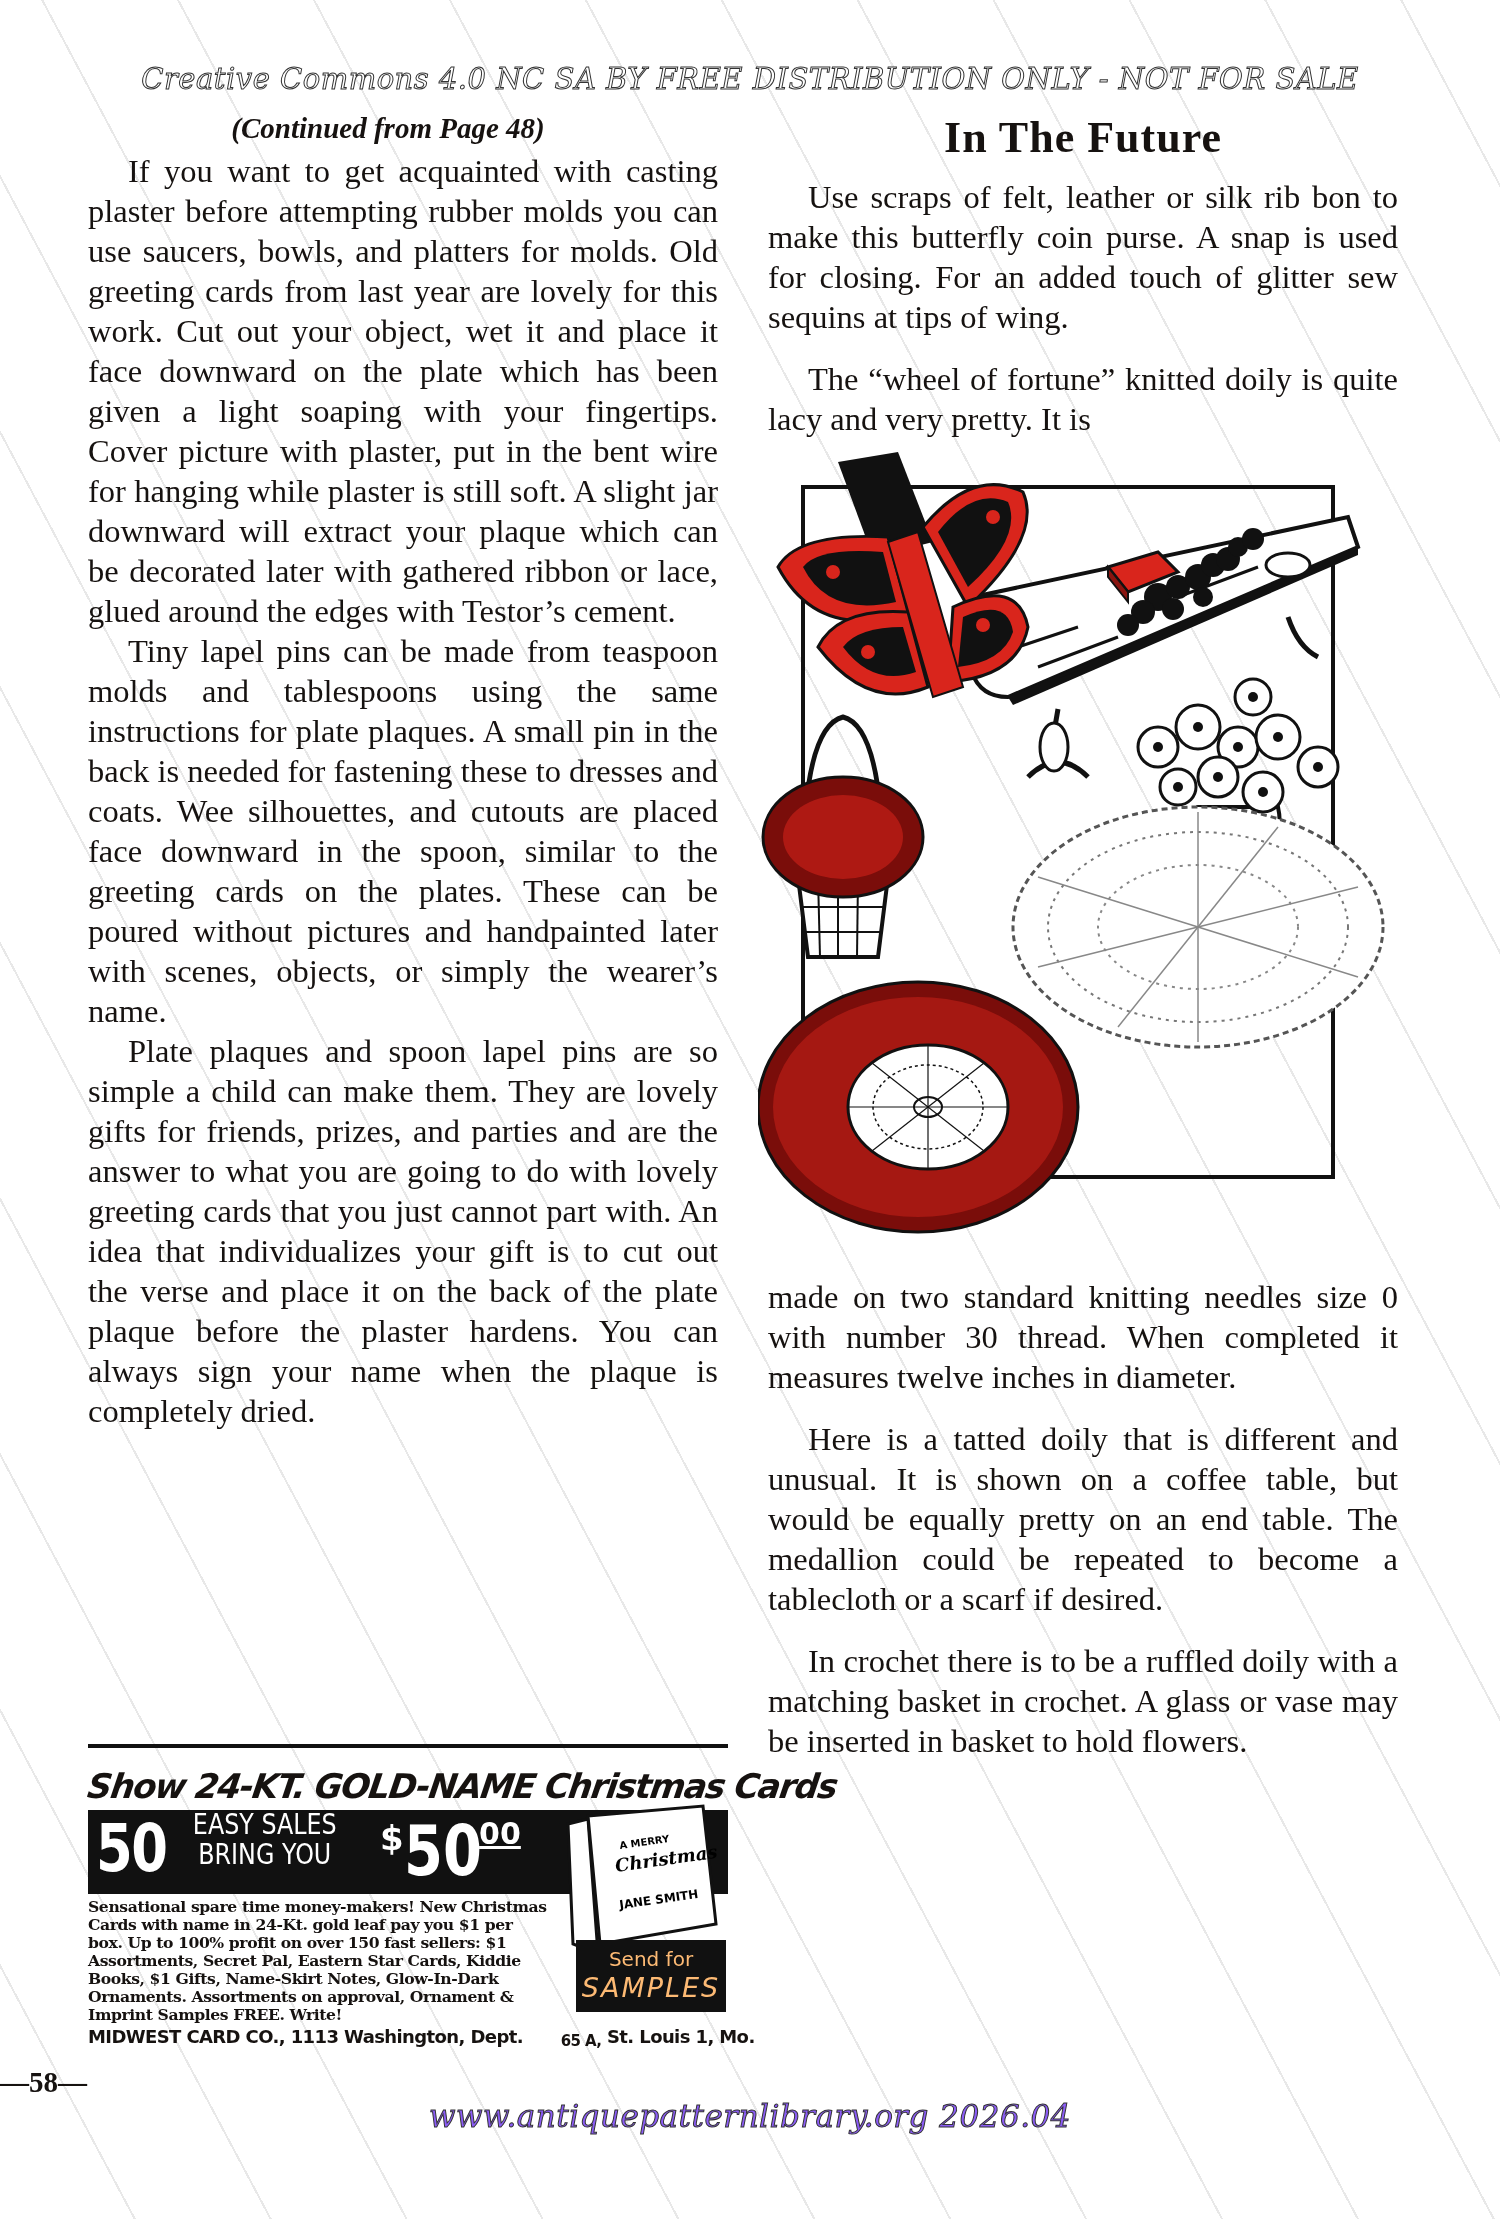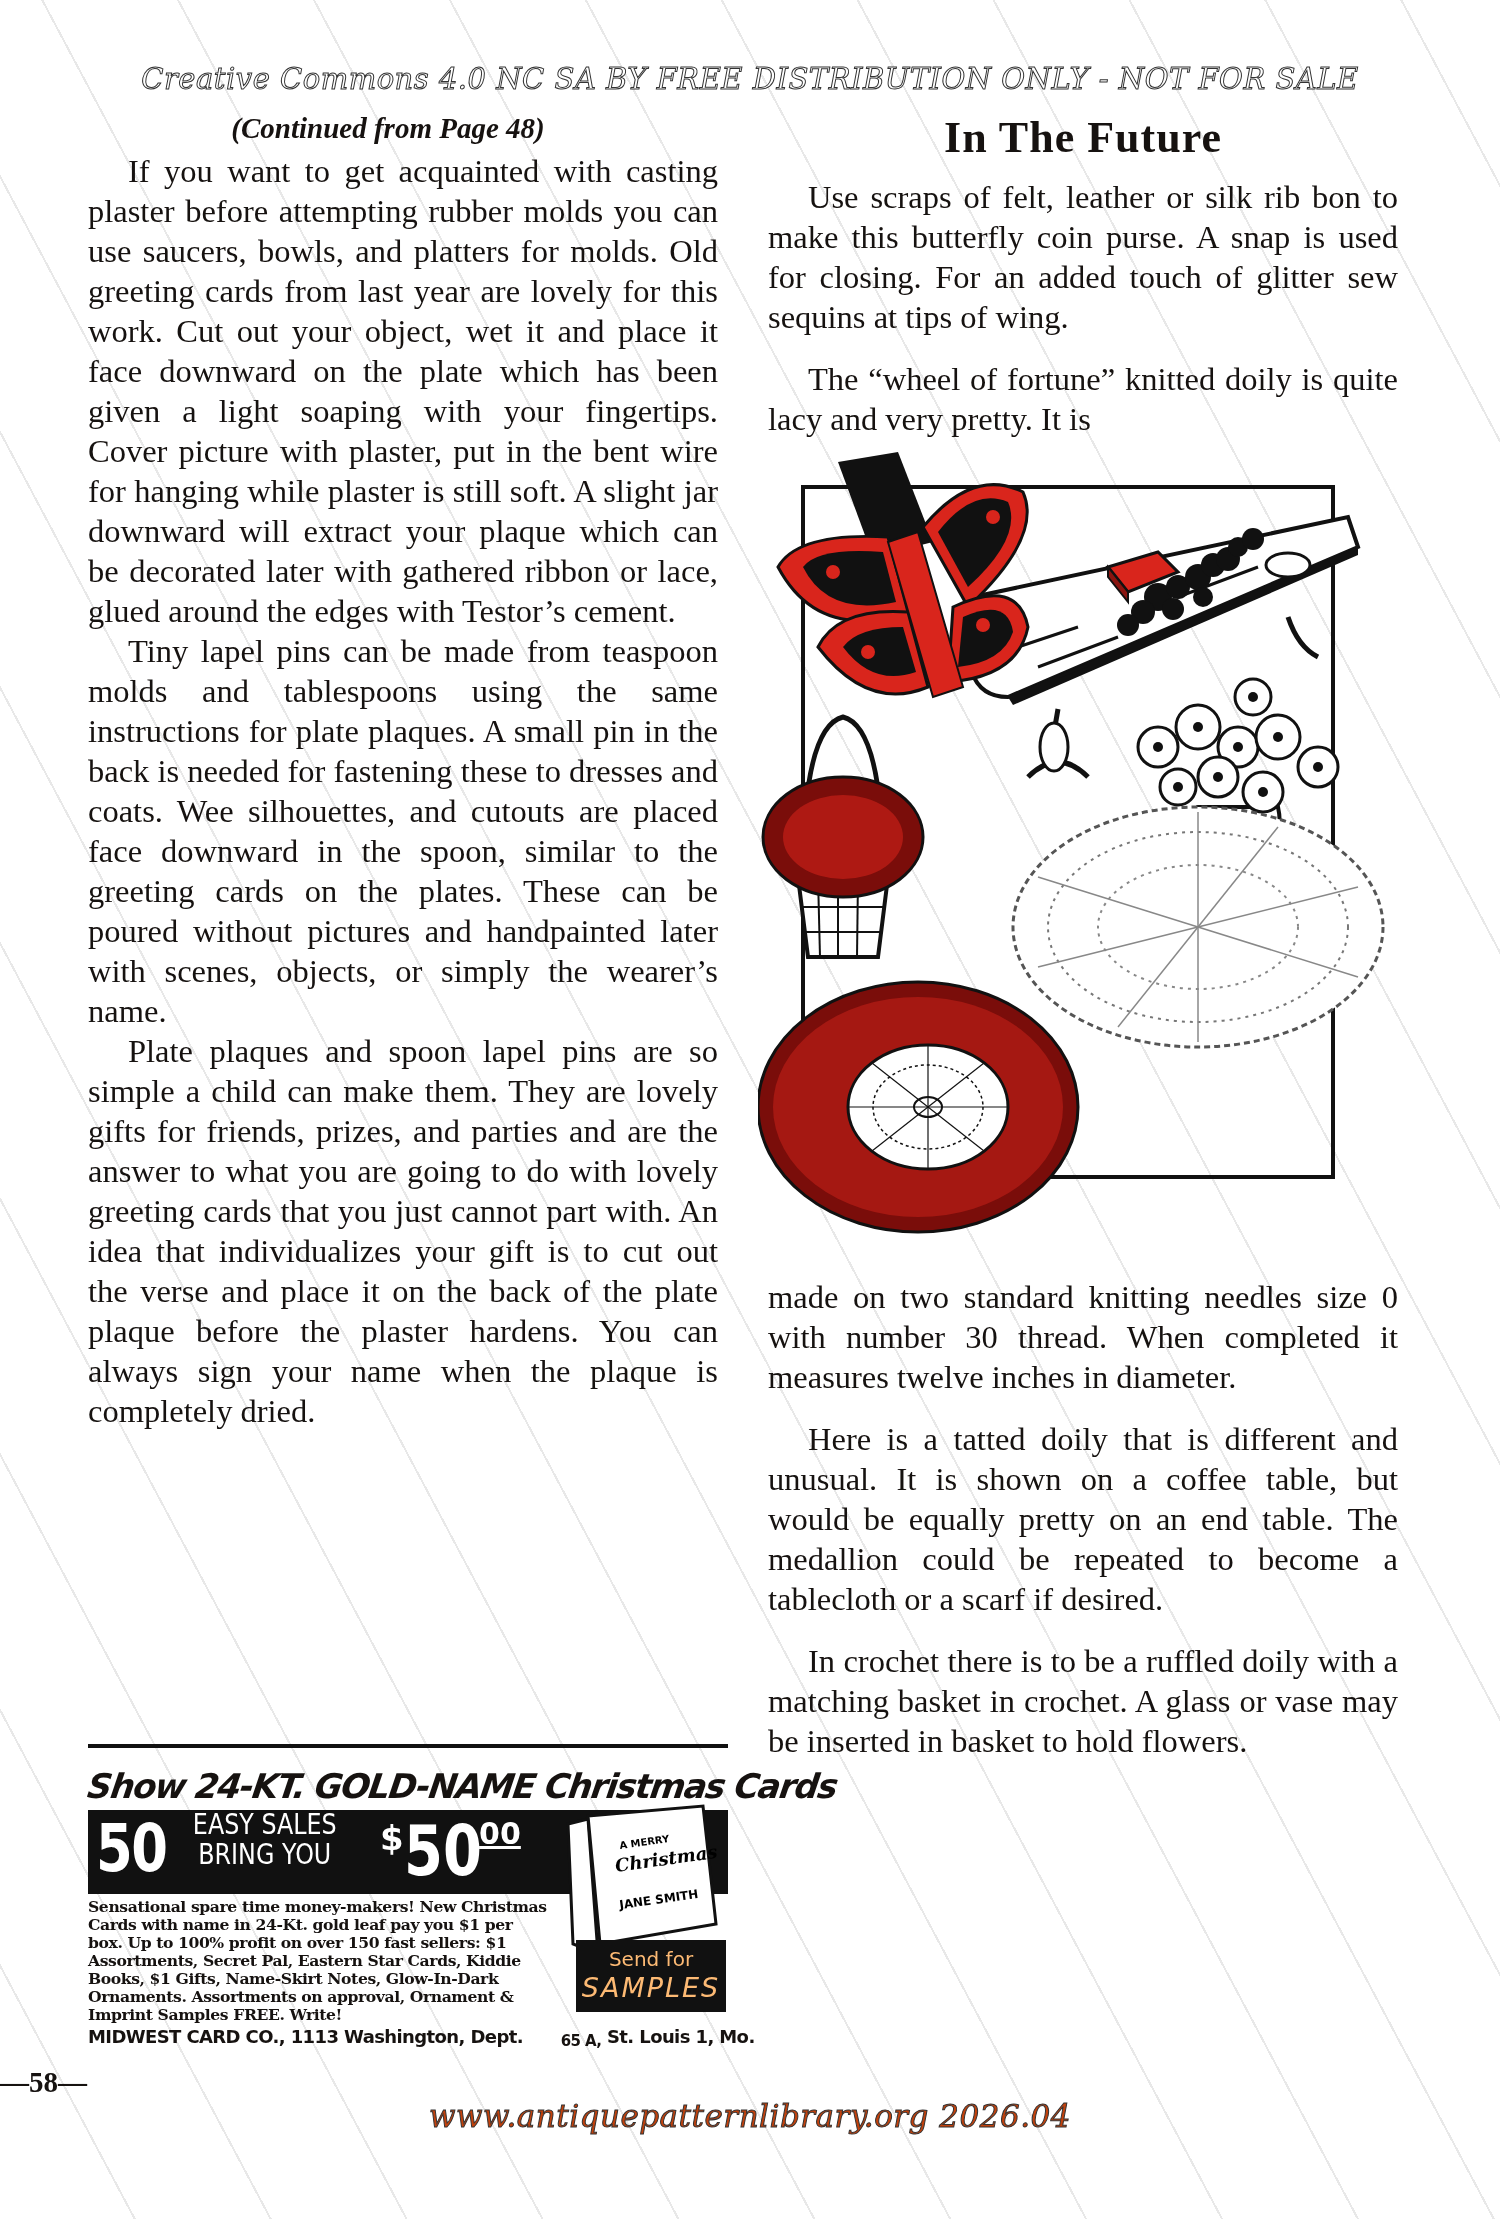--- a/index.html
+++ b/index.html
@@ -74,21 +74,21 @@
   }
   .ad-company .dept { font-size: 15px; vertical-align: -3px; margin-left: 32px; }
 
   .page-num {
     position: absolute; top: 2066px; left: 0; width: 1312px; text-align: left;
     font-family: "Liberation Serif", serif; font-weight: bold; font-size: 29px;
   }
   .footer-url {
     position: absolute; top: 2098px; left: 0; width: 1500px; text-align: center;
     font-family: "DejaVu Serif", serif; font-style: italic; font-size: 31px;
-    color: #c2410c; -webkit-text-stroke: 1px #333; letter-spacing: 0.5px;
+    color: #8b5cf6; -webkit-text-stroke: 1px #333; letter-spacing: 0.5px;
   }
 </style>
 </head>
 <body>
 
 <div class="watermark-lines"></div>
 
 <div class="cc-banner">Creative Commons 4.0 NC SA BY FREE DISTRIBUTION ONLY - NOT FOR SALE</div>
 
 <div class="col-left">

